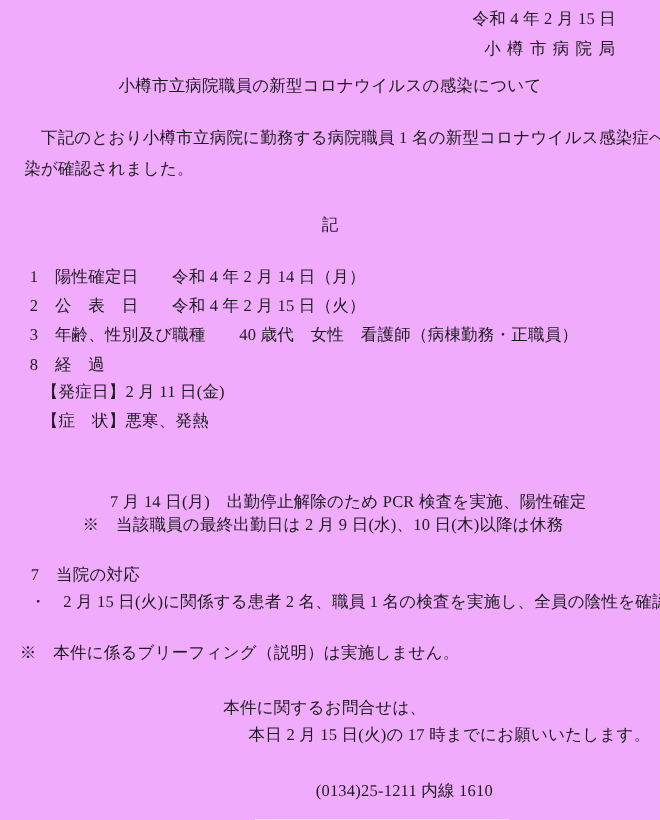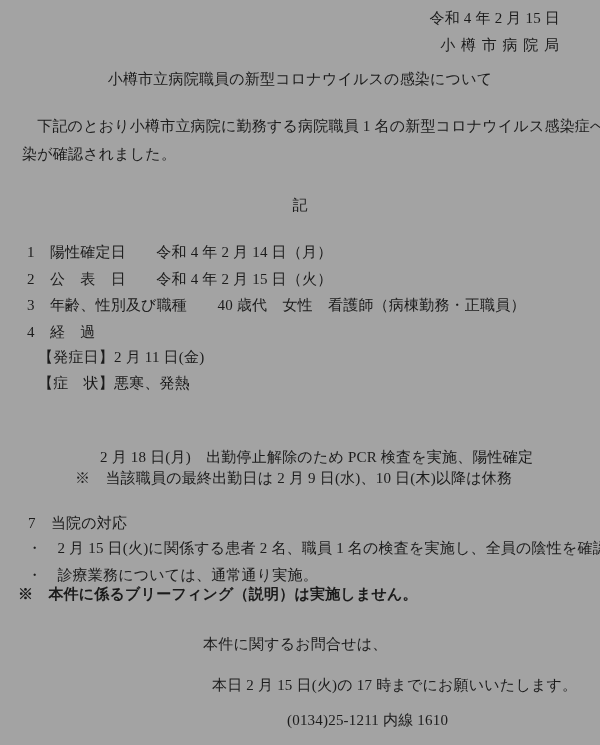--- a/index.html
+++ b/index.html
@@ -1,20 +1,20 @@
 <!DOCTYPE html>
 <html lang="ja"><head>
 <meta charset="utf-8">
 <style>
   html, body { margin: 0; padding: 0; background: #ffffff; }
   .page {
     position: relative;
     width: 600px;
     height: 745px;
-    background: #a3a3a3;
+    background: #f0abfc;
     font-family: "Liberation Serif", "DejaVu Serif", serif;
     font-size: 15px;
     color: #1b1b1b;
     overflow: hidden;
   }
   .ln {
     position: absolute;
     line-height: 18px;
     white-space: pre;
     letter-spacing: 0.2px;
@@ -33,51 +33,50 @@
   .l-f4     { top: 323px; left: 27px; }
   .l-onset  { top: 348px; left: 38px; }
   .l-sym    { top: 374px; left: 38px; }
   .l-crs1   { top: 400px; left: 38px; }
   .l-crs2   { top: 422px; left: 100px; }
   .l-crs3   { top: 448px; left: 100px; }
   .l-cnote  { top: 469px; left: 75px; }
   .l-r5     { top: 514px; left: 28px; }
   .l-b1     { top: 539px; left: 27px; }
   .l-b2     { top: 566px; left: 27px; }
-  .l-rnote  { top: 585px; left: 18px; font-weight: bold; }
+  .l-rnote  { top: 585px; left: 18px; }
   .l-c1     { top: 635px; left: 203px; }
-  .l-c2     { top: 660px; left: 212px; margin-top: 16px; }
+  .l-c2     { top: 660px; left: 226px; }
   .l-c3     { top: 685px; left: 218px; }
   .l-c4     { top: 711px; left: 287px; }
 </style>
 </head>
 <body>
 
 <div class="page">
   <div class="ln l-date">令和 4 年 2 月 15 日</div>
   <div class="ln l-issuer">小 樽 市 病 院 局</div>
 
   <div class="ln l-title center">小樽市立病院職員の新型コロナウイルスの感染について</div>
 
   <div class="ln l-intro1">　下記のとおり小樽市立病院に勤務する病院職員 1 名の新型コロナウイルス感染症への感</div>
   <div class="ln l-intro2">染が確認されました。</div>
 
   <div class="ln l-ki center">記</div>
 
   <div class="ln l-f1">1　陽性確定日　　令和 4 年 2 月 14 日（月）</div>
   <div class="ln l-f2">2　公　表　日　　令和 4 年 2 月 15 日（火）</div>
   <div class="ln l-f3">3　年齢、性別及び職種　　40 歳代　女性　看護師（病棟勤務・正職員）</div>
-  <div class="ln l-f4">4　経　過</div>
+  <div class="ln l-f4">8　経　過</div>
 
   <div class="ln l-onset">【発症日】2 月 11 日(金)</div>
   <div class="ln l-sym">【症　状】悪寒、発熱</div>
-  <div class="ln l-crs3">2 月 18 日(月)　出勤停止解除のため PCR 検査を実施、陽性確定</div>
+  <div class="ln l-crs3">7 月 14 日(月)　出勤停止解除のため PCR 検査を実施、陽性確定</div>
   <div class="ln l-cnote">※　当該職員の最終出勤日は 2 月 9 日(水)、10 日(木)以降は休務</div>
 
   <div class="ln l-r5">7　当院の対応</div>
   <div class="ln l-b1">・　2 月 15 日(火)に関係する患者 2 名、職員 1 名の検査を実施し、全員の陰性を確認。</div>
-  <div class="ln l-b2">・　診療業務については、通常通り実施。</div>
   <div class="ln l-rnote">※　本件に係るブリーフィング（説明）は実施しません。</div>
 
   <div class="ln l-c1">本件に関するお問合せは、</div>
   <div class="ln l-c2">本日 2 月 15 日(火)の 17 時までにお願いいたします。</div>
   <div class="ln l-c4">(0134)25-1211 内線 1610</div>
 </div>
 
 </body></html>

